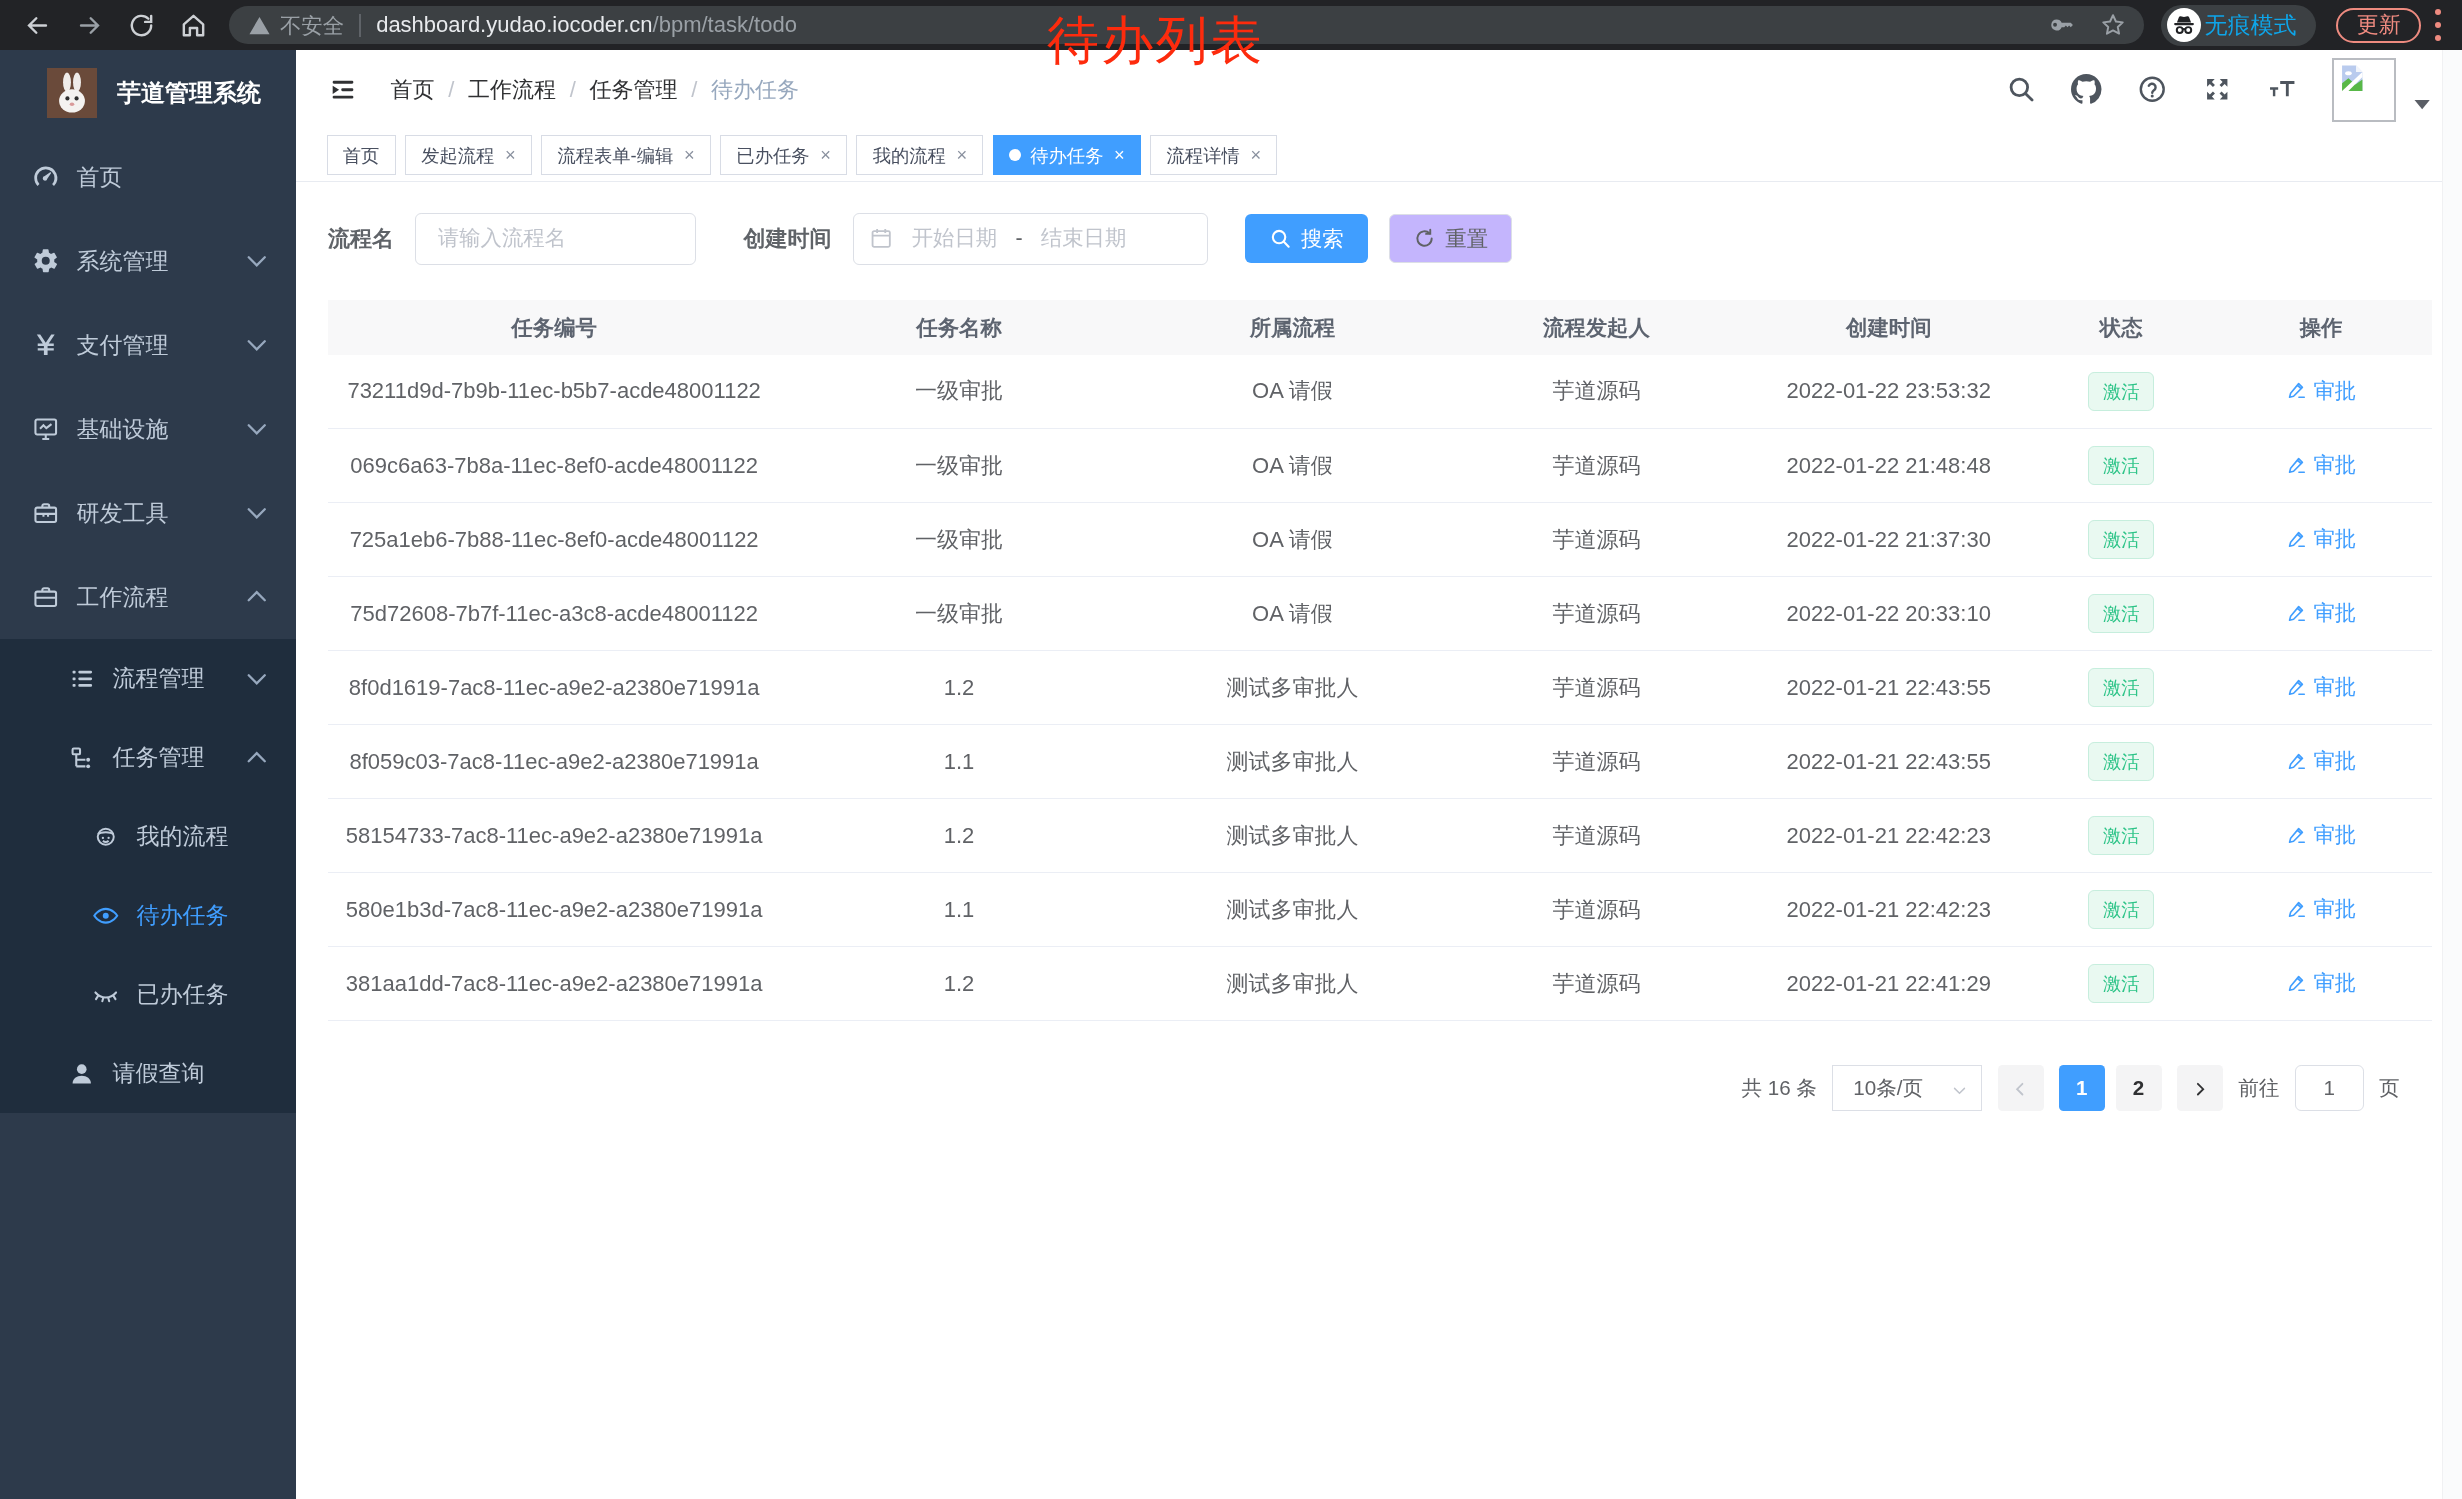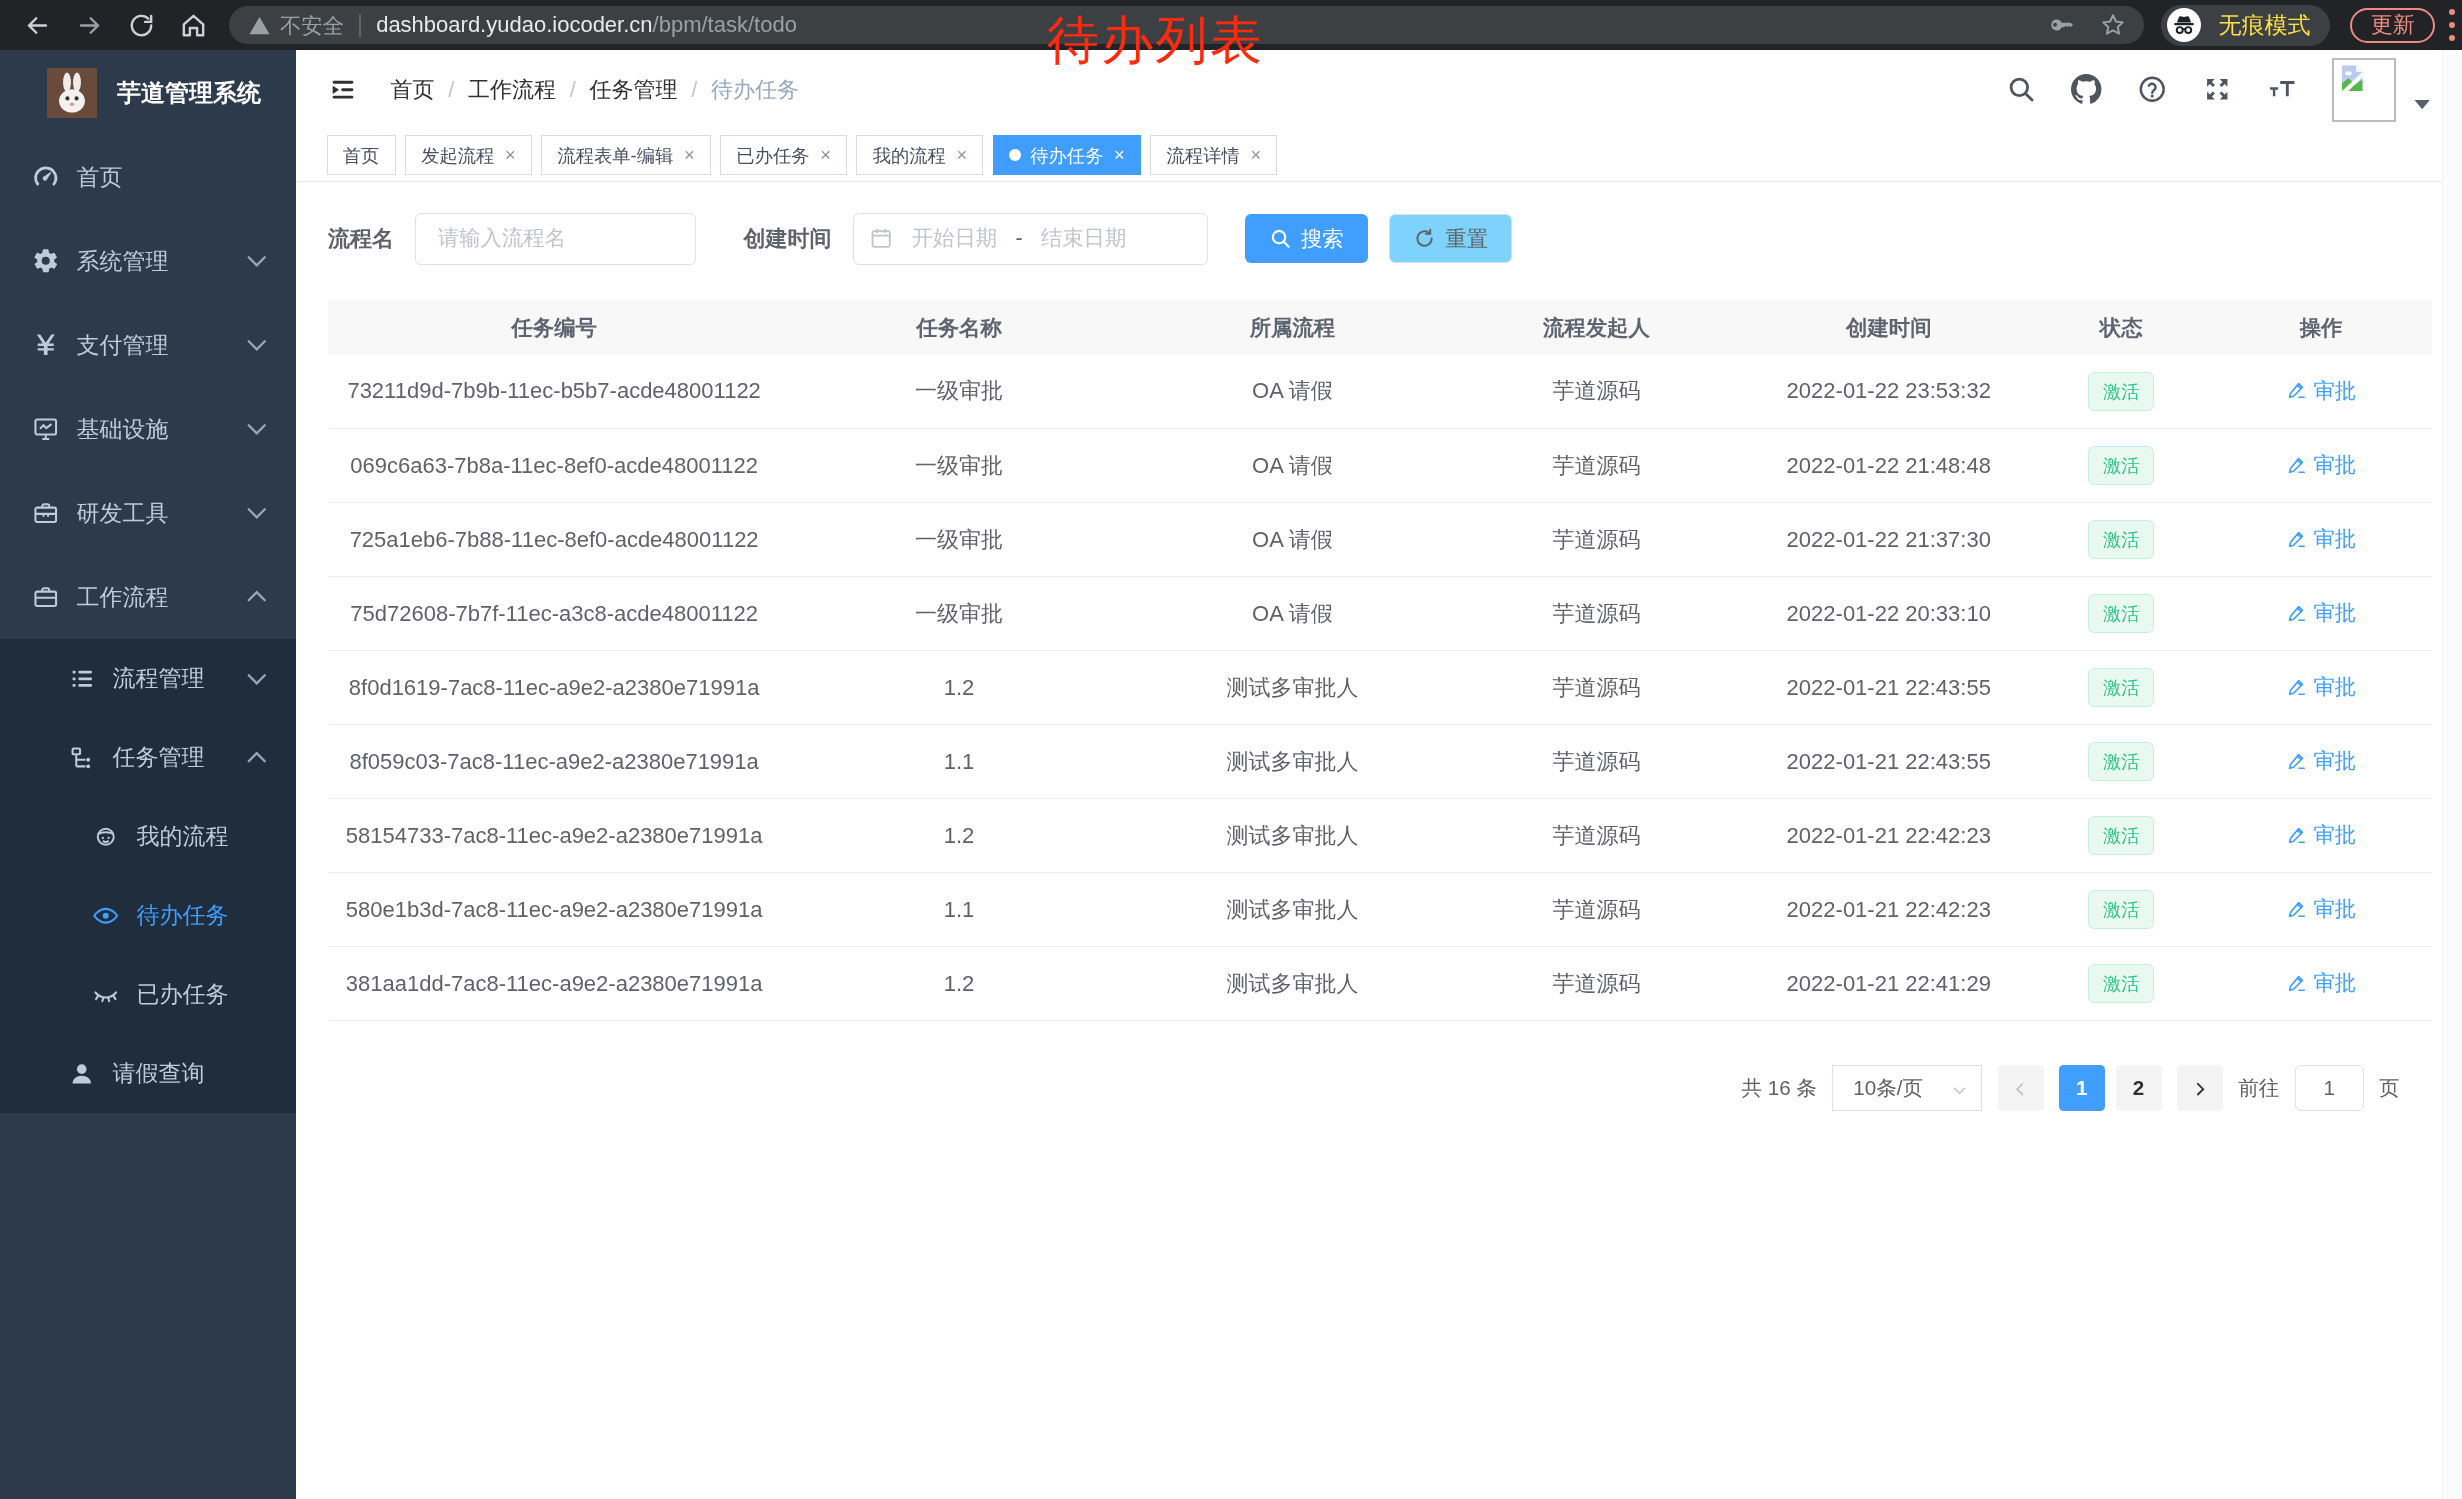--- a/index.html
+++ b/index.html
@@ -21,21 +21,21 @@
   .omni-div { width:1.5px; height:23px; background:#5f6368; margin:0 15.3px; }
   .omni-host { color:#e8eaed; font-size:22px; }
   .omni-path { color:#9aa0a6; font-size:22px; }
   .omni-spacer { flex:1; }
   .omni-right { width:26px; height:26px; color:#9aa0a6; margin-left:26px; }
   .omni-right svg { width:100%; height:100%; }
   .incog { height:41px; margin-left:17px; background:#3c4043; border-radius:20.6px;
            display:flex; align-items:center; padding:0 20px 0 6.1px; flex:0 0 auto;}
   .incog .badge { width:34px; height:34px; }
   .incog .badge svg{ width:100%; height:100%; }
-  .incog-label { color:#fde047; font-size:23px; margin-left:17px; }
+  .incog-label { color:#0ea5e9; font-size:23px; margin-left:3px; }
   .update-btn { height:35px; margin-left:20px; border:2.3px solid #ee8b80; border-radius:21.4px;
                 color:#f08b80; font-size:22px; display:flex; align-items:center;
                 padding:0 18.3px; flex:0 0 auto; background:transparent; }
   .kebab { margin-left:13.7px; margin-right:12.2px; display:flex; flex-direction:column; gap:6.9px; }
   .kebab i { width:6.1px; height:6.1px; border-radius:50%; background:#ee8b80; display:block; }
 
   .annotation { position:absolute; left:1047px; top:6.1px; z-index:20; color:#fd2b0d;
                 font-size:52px; font-weight:500; letter-spacing:2.3px; white-space:nowrap; }
 
   
@@ -103,21 +103,21 @@
   .cal-ic { width:24.4px; height:24.4px; color:#c0c4cc; flex:0 0 auto; }
   .cal-ic svg { width:100%; height:100%; }
   .date-part { border:none; outline:none; width:122px; text-align:center; font-size:21.4px;
                color:#606266; background:transparent; font-family:"Liberation Sans",sans-serif;}
   .date-sep { color:#606266; font-size:21.4px; }
   .btn { height:49px; border-radius:6.1px; display:flex; align-items:center; font-size:21.4px;
          padding:17px 23px; border:1.5px solid transparent; white-space:nowrap; }
   .btn .icn { width:23px; height:23px; margin-right:9.2px; }
   .btn .icn svg { width:100%; height:100%; }
   .btn-primary { background:#409eff; color:#fff; margin-left:37px; }
-  .btn-plain { background:#7dd3fc; color:#606266; border-color:#dcdfe6; margin-left:21.4px; }
+  .btn-plain { background:#c4b5fd; color:#606266; border-color:#dcdfe6; margin-left:21.4px; }
 
   
   table.grid { width:100%; border-collapse:collapse; margin-top:35px; table-layout:fixed; }
   table.grid th { height:55px; background:#f8f8f9; color:#5d6470; font-size:21.4px;
                   font-weight:bold; text-align:center; }
   table.grid td { height:74px; border-bottom:1.5px solid #ebeef5; color:#606266;
                   font-size:22px; text-align:center; }
   .col-id{width:21.5%}.col-name{width:17%}.col-proc{width:14.7%}.col-starter{width:14.2%}
   .col-time{width:13.6%}.col-status{width:8.5%}.col-op{width:10.5%}
   .tag-status { display:inline-block; padding:6.1px 13.7px; font-size:18.3px; color:#2ec488;

